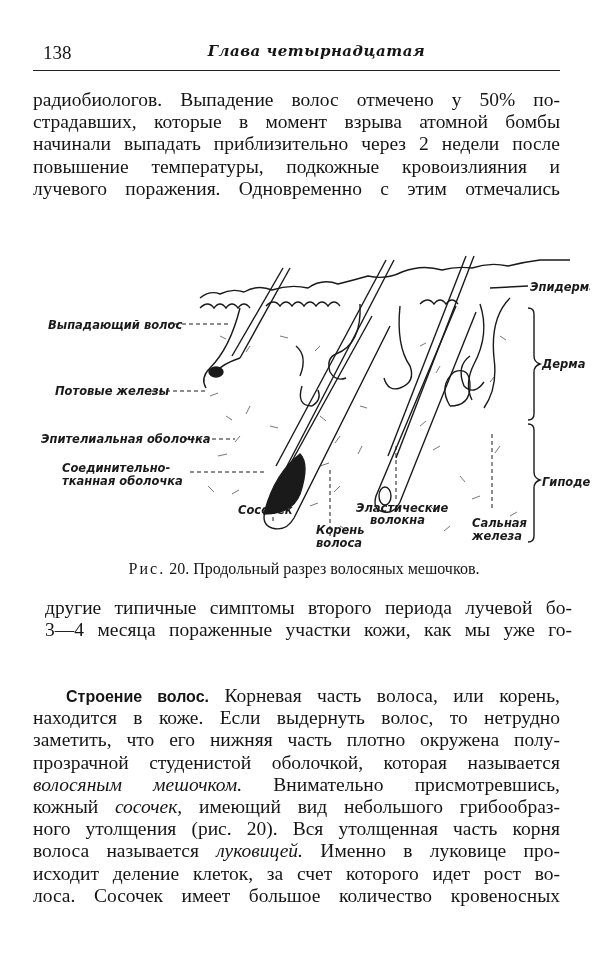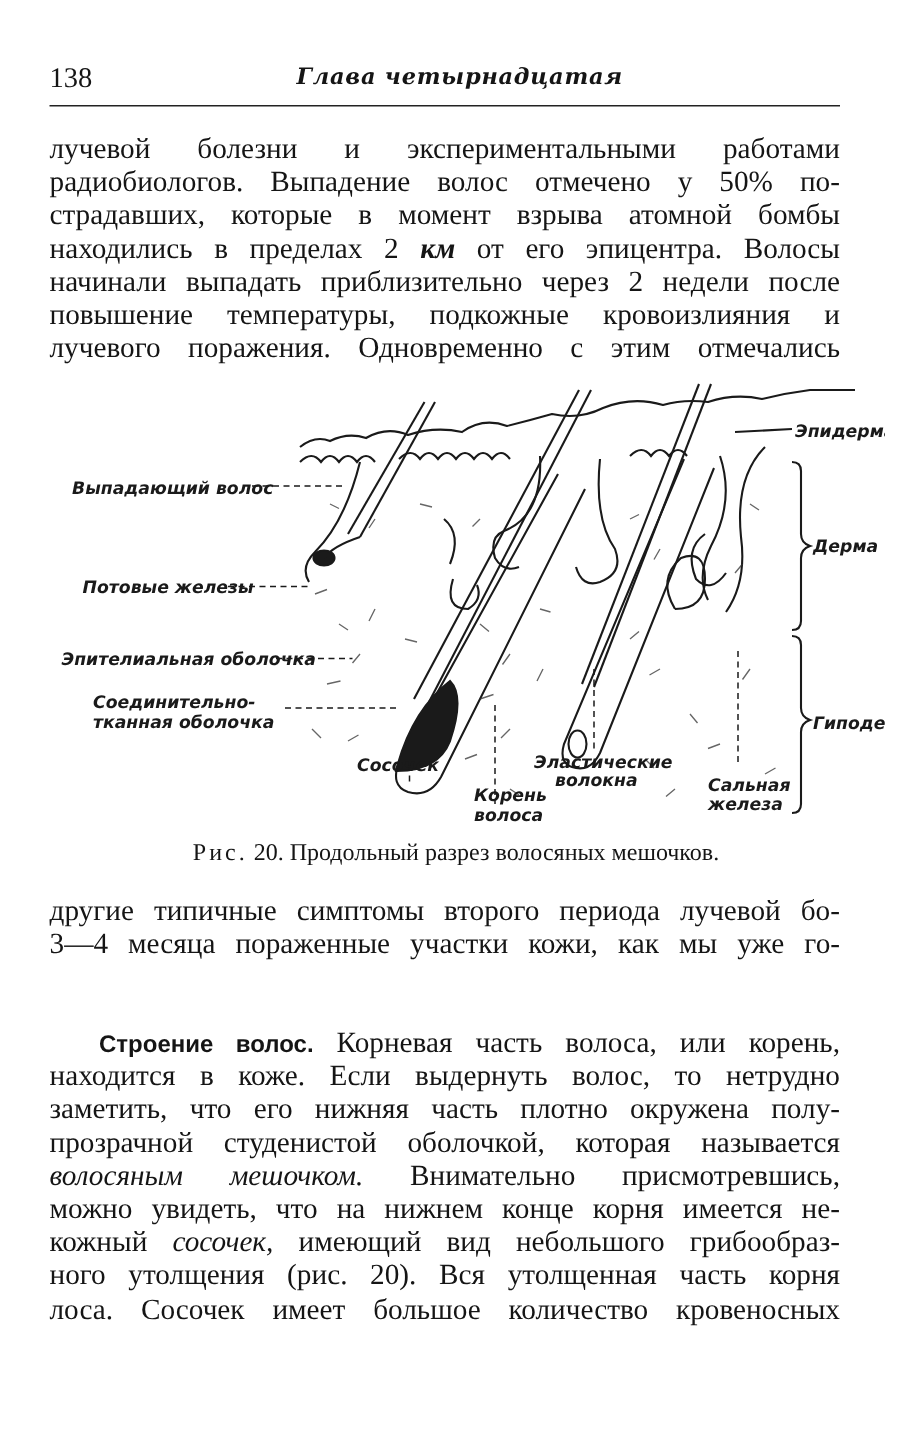--- a/index.html
+++ b/index.html
@@ -1,18 +1,18 @@
 <!DOCTYPE html>
 <html><head>
 <meta charset="utf-8">
 <style>
   html, body { margin: 0; padding: 0; background: #ffffff; }
   body { width: 600px; height: 966px; position: relative; overflow: hidden; color: #151515; }
   .page { position: absolute; left: 0; top: 0; width: 600px; height: 966px; }
-  .running-head { position: absolute; left: 33px; top: 42px; width: 527px; height: 24px; text-decoration: underline; }
+  .running-head { position: absolute; left: 43px; top: 42px; width: 527px; height: 24px; text-decoration: underline; }
   .page-num { position: absolute; left: 0; top: 0; font-family: "Liberation Serif", serif; font-size: 19px; }
   .chapter-title { position: absolute; left: 0; right: 0; top: 0; text-align: center; font-family: "DejaVu Serif", serif; font-style: italic; font-weight: bold; font-size: 15px; letter-spacing: 0.5px; padding-left: 20px; }
   .rule { position: absolute; left: 33px; top: 70px; width: 527px; height: 0; border-top: 1.5px solid #222; }
   .block { position: absolute; left: 33px; width: 527px; font-family: "Liberation Serif", serif; font-size: 19.5px; line-height: 22.2px; }
   .line { display: block; text-align: justify; text-align-last: justify; white-space: nowrap; height: 22.2px; }
   .line.last { text-align-last: left; }
   .line.indent { padding-left: 33px; }
   .b { font-weight: bold; }
   .i { font-style: italic; }
   .s { font-family: "Liberation Sans", sans-serif; font-weight: bold; font-size: 16px; }
@@ -27,24 +27,22 @@
 
 <div class="page">
 
   <div class="running-head">
     <span class="page-num">138</span>
     <div class="chapter-title">Глава четырнадцатая</div>
   </div>
   <div class="rule"></div>
 
   <div class="block" style="top:89px;">
-    <span class="line">лучевой болезни и экспериментальными работами</span>
     <span class="line">радиобиологов. Выпадение волос отмечено у 50% по-</span>
     <span class="line">страдавших, которые в момент взрыва атомной бомбы</span>
-    <span class="line"><span>находились в пределах 2 </span><span class="i b">км</span><span> от его эпицентра. Волосы</span></span>
     <span class="line">начинали выпадать приблизительно через 2 недели после</span>
     <span class="line">повышение температуры, подкожные кровоизлияния и</span>
     <span class="line">лучевого поражения. Одновременно с этим отмечались</span>
   </div>
 
   <div class="figure">
     <svg viewBox="0 0 550 310">
       <g fill="none" stroke="#1a1a1a" stroke-width="1.4">
 
         <path d="M160 52 q10 -8 20 -4 q12 -6 24 -2 q14 -8 28 -2 q18 -6 36 -2 q14 -10 30 -4 q16 -4 30 -8 q18 4 34 -4 q20 -8 40 -2 q14 -4 30 -2 q18 -6 36 -2 q16 -4 32 -6 l30 0"></path>
@@ -116,30 +114,31 @@
       <text class="flabel" x="502" y="122">Дерма</text>
       <text class="flabel" x="502" y="240">Гиподерма</text>
     </svg>
   </div>
 
   <div class="caption">
     <span class="spaced">Рис.</span>
     <span>20. Продольный разрез волосяных мешочков.</span>
   </div>
 
-  <div class="block" style="top:597px;">
+  <div class="block" style="top:597px;margin-left:12px;">
     <span class="line">другие типичные симптомы второго периода лучевой бо-</span>
     <span class="line">3—4 месяца пораженные участки кожи, как мы уже го-</span>
   </div>
 
   <div class="block" style="top:685px;">
     <span class="line indent"><span class="s">Строение волос.</span><span> Корневая часть волоса, или корень,</span></span>
     <span class="line">находится в коже. Если выдернуть волос, то нетрудно</span>
     <span class="line">заметить, что его нижняя часть плотно окружена полу-</span>
     <span class="line">прозрачной студенистой оболочкой, которая называется</span>
     <span class="line"><span class="i">волосяным мешочком.</span><span> Внимательно присмотревшись,</span></span>
-    <span class="line">можно увидеть, что на нижнем конце корня имеется не-</span>
     <span class="line"><span>кожный </span><span class="i">сосочек,</span><span> имеющий вид небольшого грибообраз-</span></span>
     <span class="line">ного утолщения (рис. 20). Вся утолщенная часть корня</span>
+    <span class="line"><span>волоса называется </span><span class="i">луковицей.</span><span> Именно в луковице про-</span></span>
+    <span class="line">исходит деление клеток, за счет которого идет рост во-</span>
     <span class="line">лоса. Сосочек имеет большое количество кровеносных</span>
   </div>
 
 </div>
 
 </body></html>

